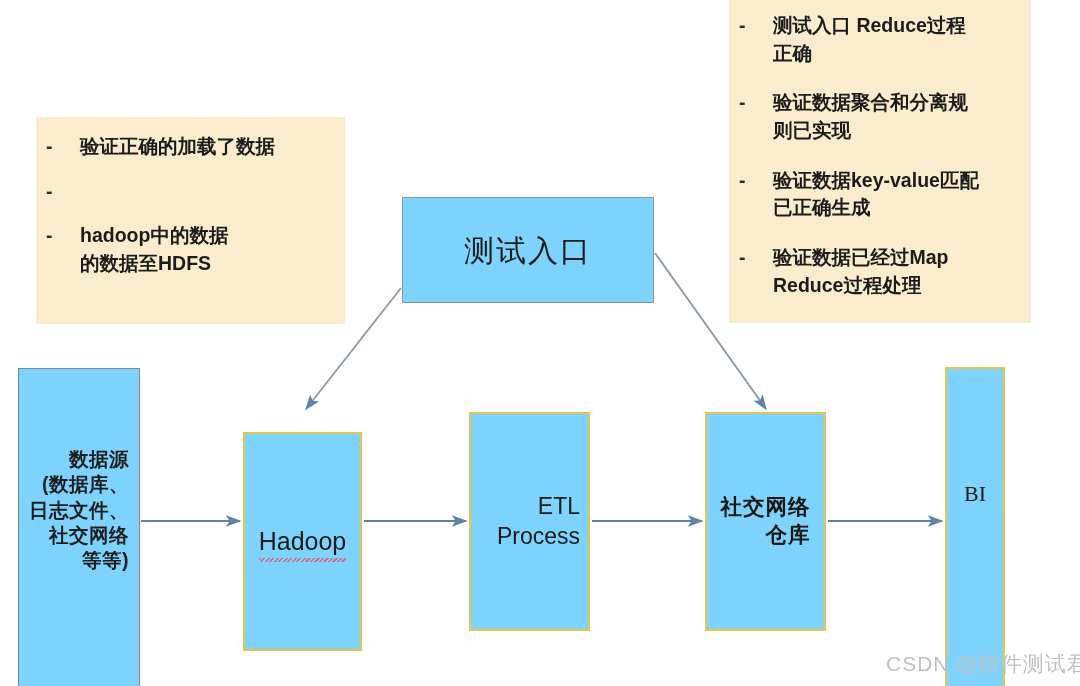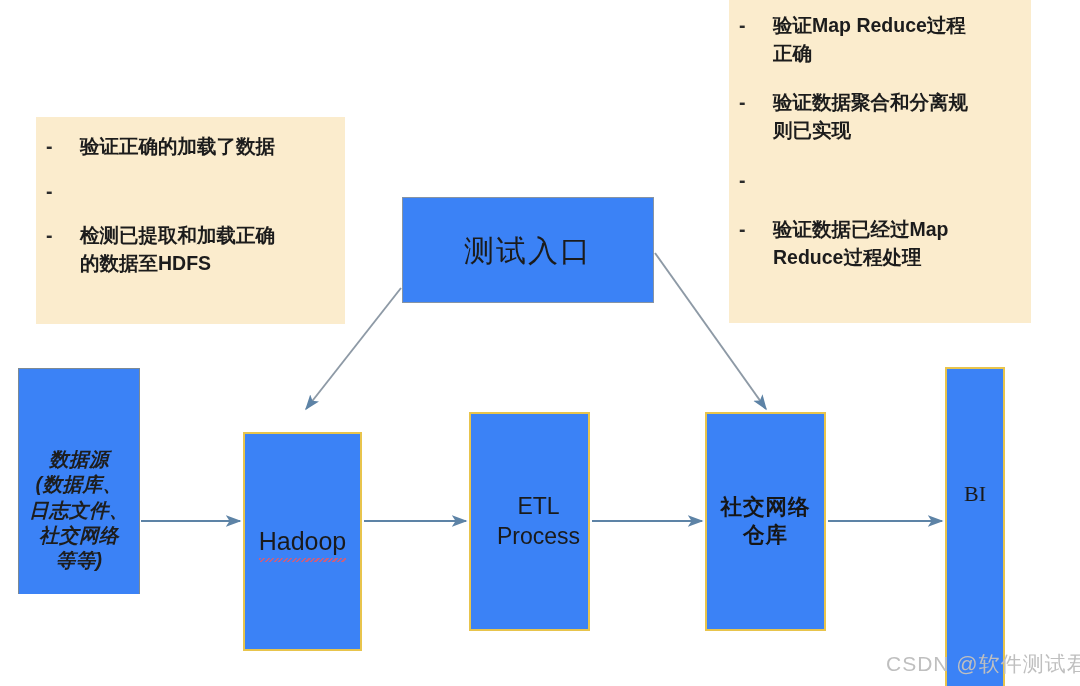--- a/index.html
+++ b/index.html
@@ -66,42 +66,41 @@
     width: 302px;
     height: 323px;
     padding: 12px 6px 0 4px;
   }
   #note-right .note-item { margin-bottom: 22px; }
 
   
   .flow-box {
     position: absolute;
     box-sizing: border-box;
-    background: #3b82f6;
+    background: #7dd3fc;
     display: flex;
     align-items: center;
     justify-content: center;
-    text-align: center;
+    text-align: right;
   }
   .flow-box .box-label {
     white-space: pre-line;
     line-height: 1.3;
   }
 
   
   #box-datasource {
     left: 18px;
     top: 368px;
     width: 122px;
-    height: 226px;
+    height: 318px;
     border: 1.6px solid #7d8a93;
     border-bottom: none;
     align-items: flex-start;
     justify-content: center;
-    font-style: italic;
   }
   #box-datasource .box-label {
     margin-top: 78px;
     font-size: 19.5px;
     font-weight: 600;
     color: #1d1d1d;
     letter-spacing: .5px;
   }
 
   
@@ -195,40 +194,42 @@
     <ul class="note-list">
       <li class="note-item">
         <span class="note-dash">-</span>
         <span class="note-text">验证正确的加载了数据</span>
       </li>
       <li class="note-item">
         <span class="note-dash">-</span>
       </li>
       <li class="note-item">
         <span class="note-dash">-</span>
-        <span class="note-text">检测已提取和加载正确
+        <span class="note-text">hadoop中的数据
 的数据至HDFS</span>
       </li>
     </ul>
   </div>
 
   <div class="note-panel" id="note-right">
     <ul class="note-list">
       <li class="note-item">
         <span class="note-dash">-</span>
-        <span class="note-text">验证Map Reduce过程
+        <span class="note-text">测试入口 Reduce过程
 正确</span>
       </li>
       <li class="note-item">
         <span class="note-dash">-</span>
         <span class="note-text">验证数据聚合和分离规
 则已实现</span>
       </li>
       <li class="note-item">
         <span class="note-dash">-</span>
+        <span class="note-text">验证数据key-value匹配
+已正确生成</span>
       </li>
       <li class="note-item">
         <span class="note-dash">-</span>
         <span class="note-text">验证数据已经过Map
 Reduce过程处理</span>
       </li>
     </ul>
   </div>
 
   <svg id="arrows" viewBox="0 0 1080 686">

